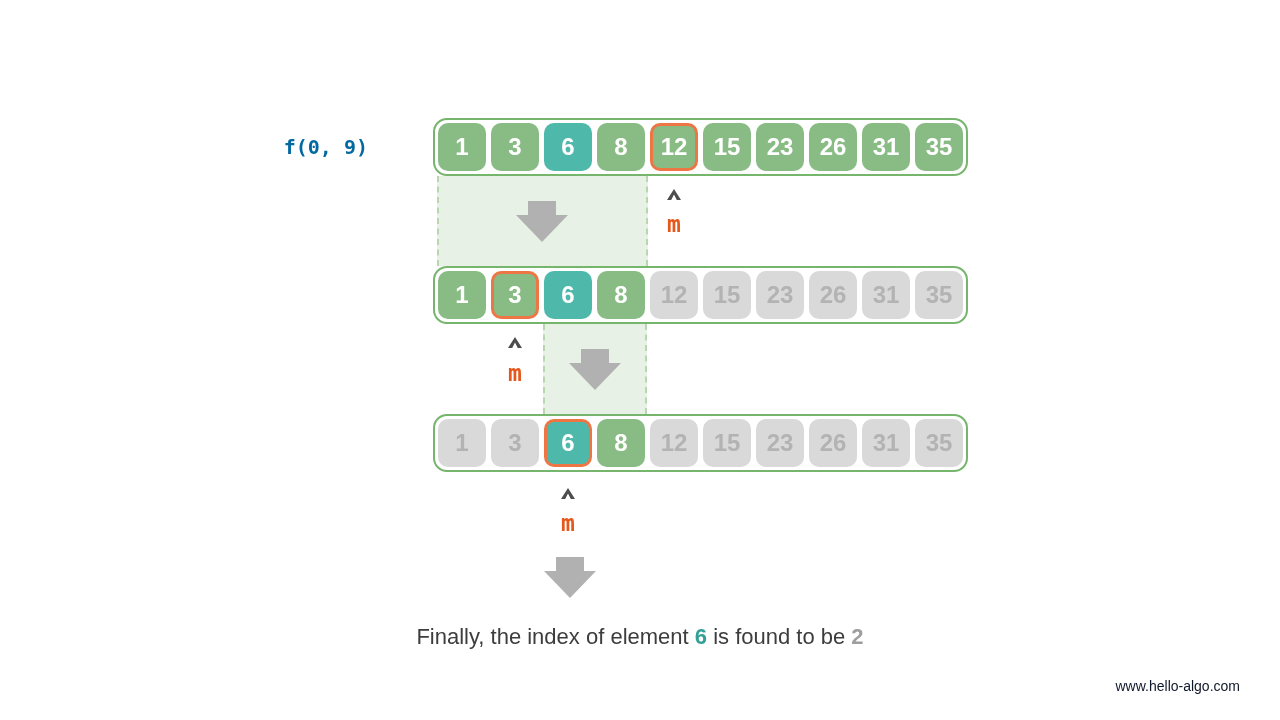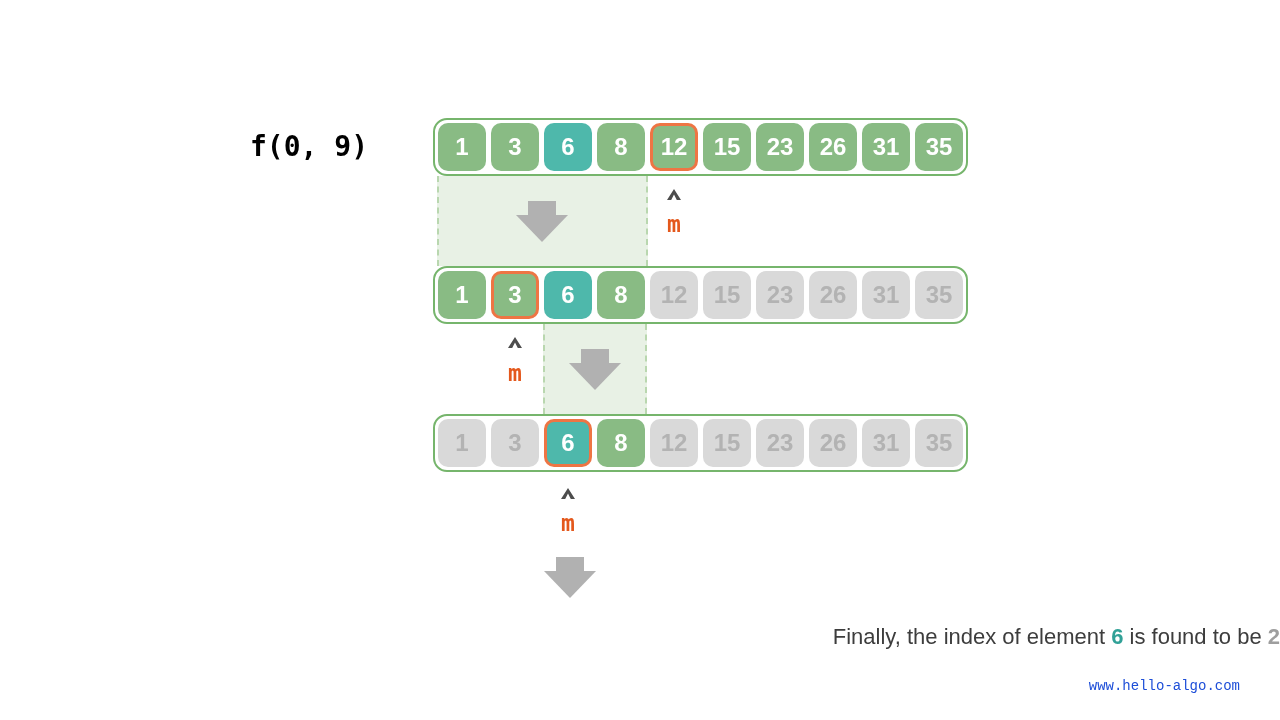--- a/index.html
+++ b/index.html
@@ -20,46 +20,46 @@
         display:flex;align-items:center;justify-content:center;
         font-weight:bold;font-size:24px;color:#ffffff;}
   .cell.green{background:#89bb84;}
   .cell.teal{background:#4eb8ab;}
   .cell.gray{background:#d9d9d9;color:#b3b3b3;}
   .cell.mid{border:3px solid #ee7544;}
 
   
   .row-label{position:absolute;left:248px;width:120px;height:58px;line-height:58px;
              text-align:right;font-family:"DejaVu Sans Mono", monospace;font-weight:bold;
-             font-size:28px;color:#000000;z-index:2;}
+             font-size:20px;color:#0369a1;z-index:2;}
 
   
   .down-arrow{position:absolute;width:52px;z-index:2;}
   .down-arrow .stem{width:28px;height:14px;background:#b1b1b1;margin:0 auto;}
   .down-arrow .head{width:0;height:0;margin:0 auto;
         border-left:26px solid transparent;border-right:26px solid transparent;
         border-top:27px solid #b1b1b1;}
 
   
   .up-marker{position:absolute;width:14px;height:12px;z-index:2;}
 
   
   .m-label{position:absolute;width:40px;text-align:center;
            font-family:"DejaVu Sans Mono", monospace;font-weight:bold;
            font-size:23px;color:#e4581c;z-index:2;}
 
   
-  .caption{position:absolute;left:0;top:624px;width:100%;text-align:right;
+  .caption{position:absolute;left:0;top:624px;width:100%;text-align:center;
            font-size:22px;color:#3d3d3d;z-index:2;}
   .caption .target{color:#31a197;font-weight:bold;}
   .caption .result{color:#9e9e9e;font-weight:bold;}
 
   
-  .watermark{position:absolute;right:40px;top:678px;font-family:Liberation Mono, monospace;
-             font-size:14px;color:#1d4ed8;z-index:2;}
+  .watermark{position:absolute;right:40px;top:678px;font-family:Liberation Sans, sans-serif;
+             font-size:14px;color:#0f172a;z-index:2;}
 </style>
 </head>
 <body>
 
 <div class="canvas">
 
   <div class="region region1"></div>
   <div class="region region2"></div>
 
   <div class="down-arrow" style="left:516px;top:201px;">

